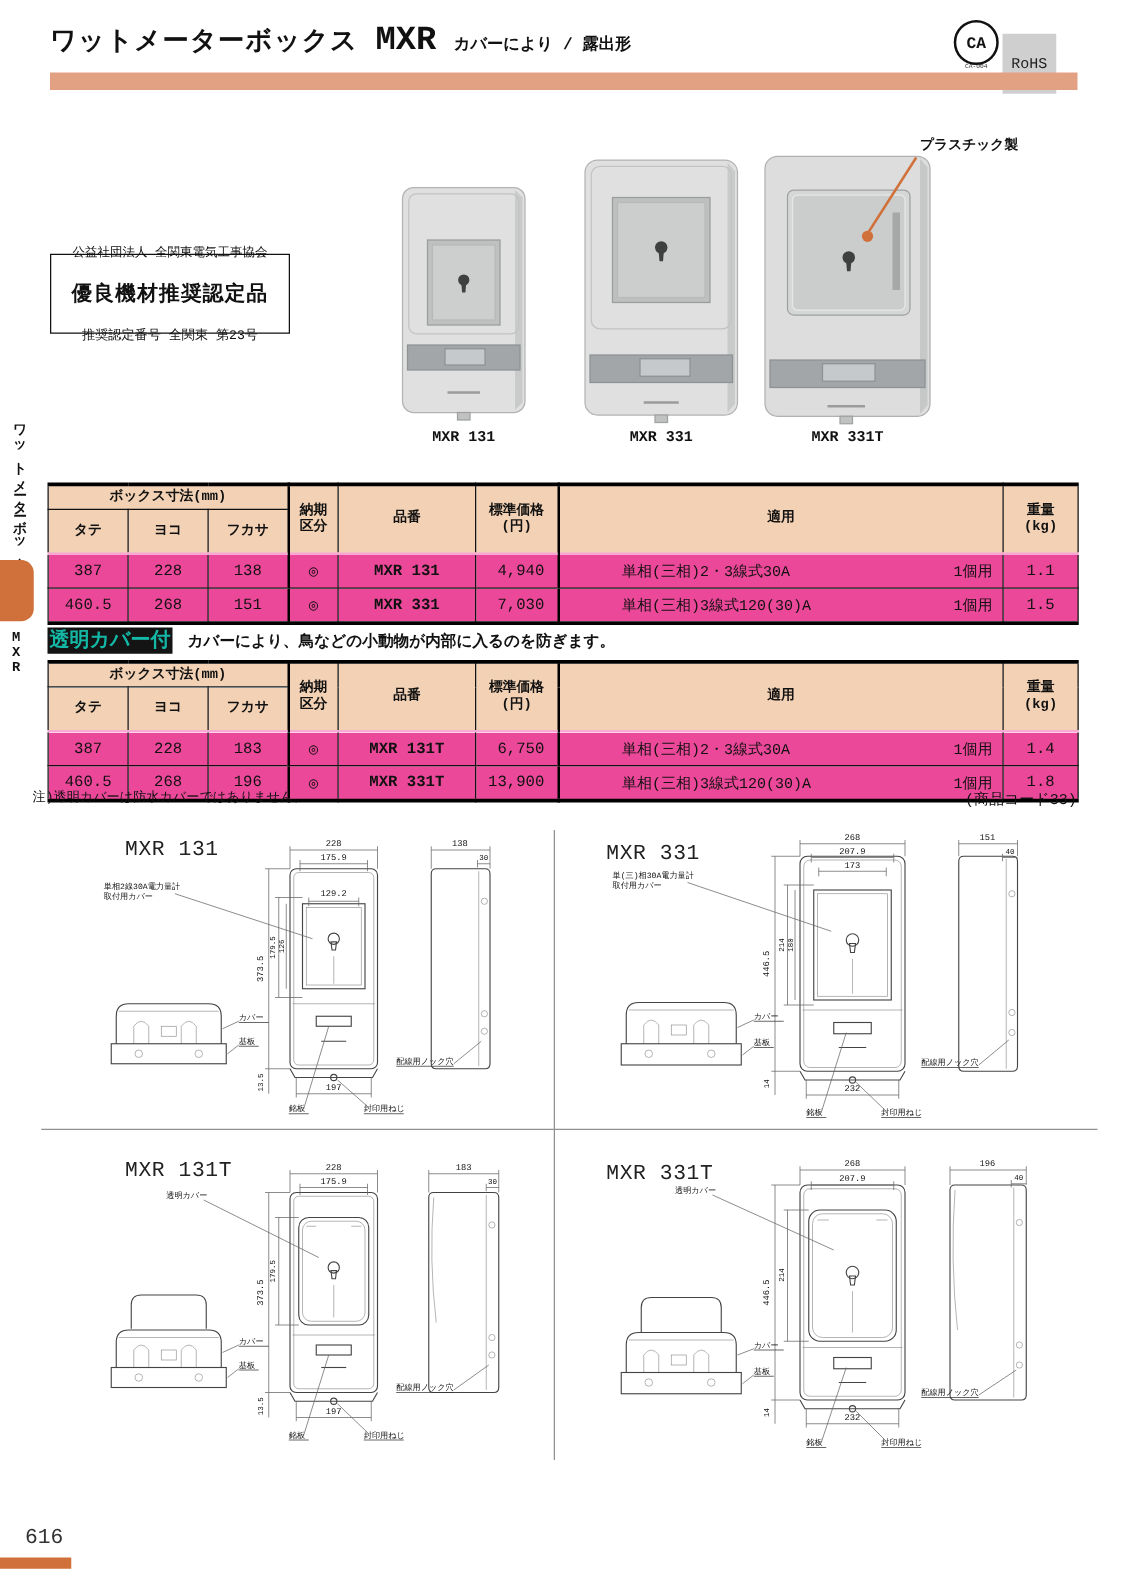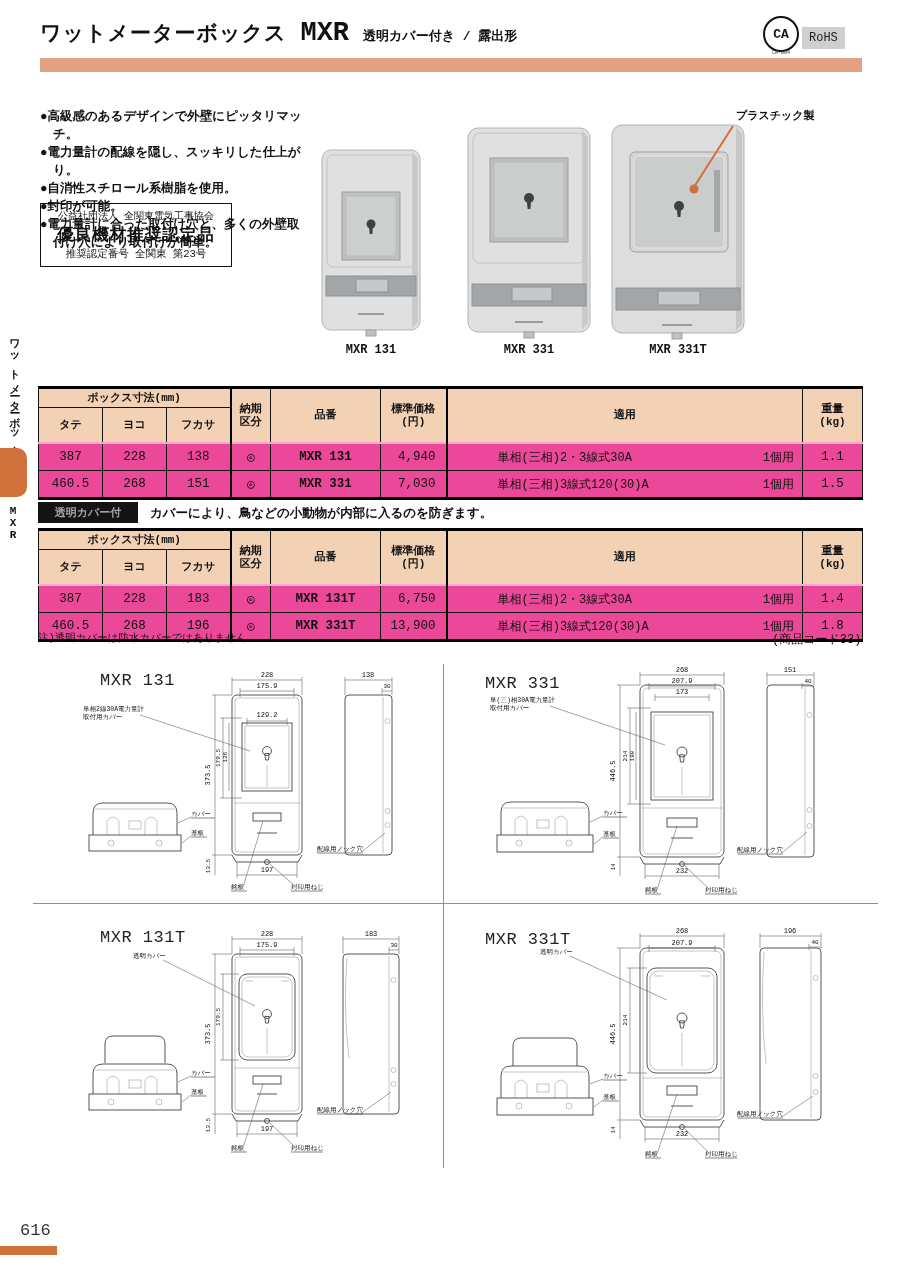--- a/index.html
+++ b/index.html
@@ -9,34 +9,34 @@
   
   #title-row{position:absolute;left:40px;top:18px;display:flex;align-items:baseline;gap:14px;}
   #jp-title{font-size:21px;font-weight:bold;letter-spacing:1px;}
   #model-title{font-size:27px;font-weight:bold;letter-spacing:0px;}
   #subtitle{font-size:13px;font-weight:bold;}
   #ca-badge{position:absolute;left:763px;top:16px;width:32px;height:32px;border:2.5px solid #111;
             border-radius:50%;display:flex;align-items:center;justify-content:center;
             font-size:13px;font-weight:bold;}
   #ca-code{position:absolute;left:763px;top:50px;width:36px;text-align:center;font-size:5px;color:#333;}
   #rohs-badge{position:absolute;left:802px;top:27px;background:#cfcfcf;color:#222;
-              font-size:12px;padding:4px 7px;}
+              font-size:12px;padding:17px 7px;}
   #title-bar{position:absolute;left:40px;top:58px;width:822px;height:14px;background:#E3A184;}
   #color-chip{position:absolute;left:645px;top:82px;width:218px;height:22px;background:#D7D7D7;
               display:flex;align-items:center;padding-left:8px;box-sizing:border-box;gap:6px;}
   #color-chip .c1{font-size:11px;font-weight:bold;}
   #color-chip .c2{font-size:9.5px;}
 
   
   #features{position:absolute;left:40px;top:108px;width:272px;margin:0;padding:0;list-style:none;}
   #features li{font-size:12.5px;font-weight:bold;line-height:18px;padding-left:13px;text-indent:-13px;}
 
   
   #cert-box{position:absolute;left:40px;top:203px;width:190px;height:62px;border:1.5px solid #111;
-            display:flex;flex-direction:column;align-items:center;justify-content:center;gap:1px;}
+            display:flex;flex-direction:column;align-items:center;justify-content:center;gap:15px;}
   #cert-box .l1{font-size:10px;}
   #cert-box .l2{font-size:16.5px;font-weight:bold;letter-spacing:1px;}
   #cert-box .l3{font-size:10.5px;}
 
   
   #photos{position:absolute;left:300px;top:100px;width:560px;height:270px;}
   .photo-label{position:absolute;width:90px;text-align:center;font-size:12px;font-weight:bold;top:243px;}
   #photo-annot{position:absolute;left:436px;top:8px;font-size:11px;font-weight:bold;}
 
   
@@ -50,26 +50,26 @@
   .row-sub th{height:32px;}
   .thick-l{border-left:2px solid #000 !important;}
   .part-cell{font-weight:bold;}
   .price-cell{text-align:right !important;padding-right:10px;}
   .apply-cell{text-align:left !important;padding:0 8px 0 6px;}
   .apply-wrap{display:flex;justify-content:space-between;align-items:center;font-size:12px;margin-left:44px;}
   #table1{top:386px;}
   #table2{top:528px;}
 
   
-  #tc-badge{position:absolute;left:38px;top:502px;width:100px;height:21px;background:#141414;color:#a3a3a3;
-            font-size:11px;font-weight:bold;display:flex;align-items:center;justify-content:center;}
+  #tc-badge{position:absolute;left:38px;top:502px;width:100px;height:21px;background:#141414;color:#14b8a6;
+            font-size:16px;font-weight:bold;display:flex;align-items:center;justify-content:center;}
   #tc-desc{position:absolute;left:150px;top:505px;font-size:12.5px;font-weight:bold;}
 
   
-  #note-left{position:absolute;left:38px;top:631px;font-size:10.5px;}
+  #note-left{position:absolute;left:26px;top:631px;font-size:10.5px;}
   #note-right{position:absolute;left:772px;top:631px;width:122px;text-align:left;font-size:12px;}
 
   
   #div-v{position:absolute;left:443px;top:664px;width:1px;height:504px;background:#909090;}
   #div-h{position:absolute;left:33px;top:903px;width:845px;height:1px;background:#909090;}
   .quad{position:absolute;}
   .quad-title{position:absolute;font-size:17px;color:#222;letter-spacing:0.5px;}
   .qsvg{position:absolute;left:0;top:0;}
   .o{stroke:#444;stroke-width:0.9;fill:none;}
   .thin{stroke:#888;stroke-width:0.5;fill:none;}
@@ -92,36 +92,29 @@
   #page-bar{position:absolute;left:0;top:1246px;width:57px;height:9px;background:#D0703A;}
 </style>
 </head>
 <body>
 
 <div id="page">
 
   <div id="title-row">
     <span id="jp-title">ワットメーターボックス</span>
     <span id="model-title">MXR</span>
-    <span id="subtitle">透明カバー付き / 露出形</span>
+    <span id="subtitle">カバーにより / 露出形</span>
   </div>
   <div id="ca-badge">
       <span>CA</span>
     </div>
   <div id="ca-code">CA-004</div>
   <div id="rohs-badge">RoHS</div>
   <div id="title-bar"></div>
 
-  <ul id="features">
-    <li>●高級感のあるデザインで外壁にピッタリマッチ。</li>
-    <li>●電力量計の配線を隠し、スッキリした仕上がり。</li>
-    <li>●自消性スチロール系樹脂を使用。</li>
-    <li>●封印が可能。</li>
-    <li>●電力量計に合った取付け穴と、多くの外壁取付け穴により取付けが簡単。</li>
-  </ul>
 
   <div id="cert-box">
     <div class="l1">公益社団法人 全関東電気工事協会</div>
     <div class="l2">優良機材推奨認定品</div>
     <div class="l3">推奨認定番号 全関東 第23号</div>
   </div>
 
   <div id="photos">
     <svg width="560" height="250" viewBox="0 0 560 250">
 

